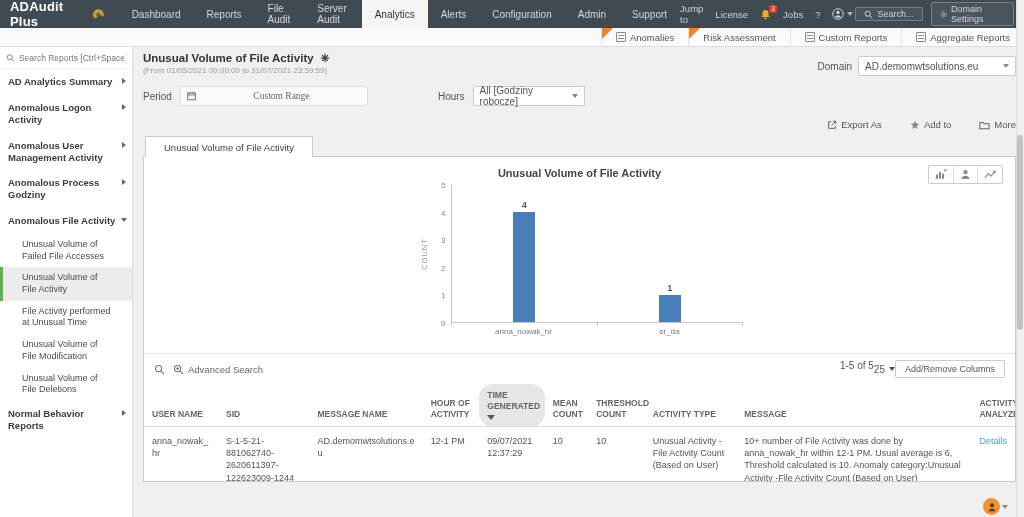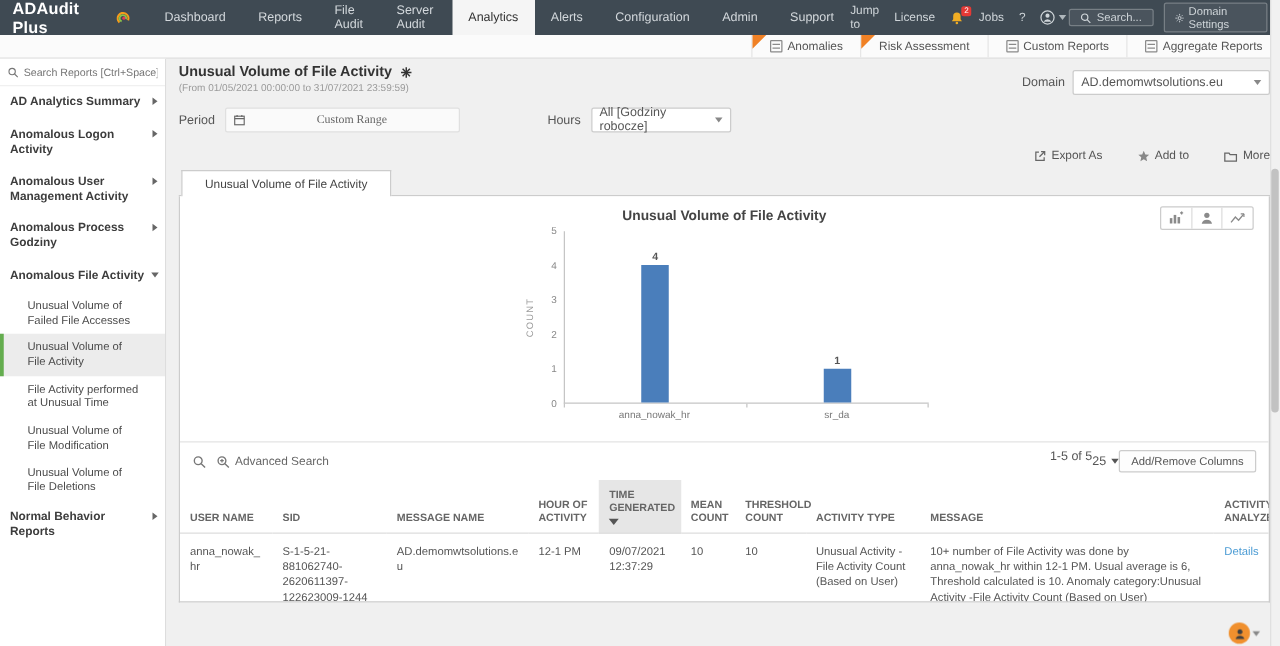--- a/index.html
+++ b/index.html
@@ -111,21 +111,21 @@
   .table-controls{display:flex;align-items:center;gap:8px;padding:6px 10px;}
   .adv-label{color:#666;}
   .tc-right{margin-left:auto;display:flex;gap:0;}
   .pag{color:#555;}
   .psize{display:flex;align-items:center;gap:4px;cursor:pointer;color:#555;}
   .addrem{border:1px solid #ccc;background:#fdfdfd;border-radius:2px;padding:3px 9px;font-size:9px;
     color:#555;cursor:pointer;font-family:"Liberation Sans",sans-serif;}
   table{width:100%;border-collapse:collapse;table-layout:fixed;font-size:9px;}
   thead th{text-align:left;vertical-align:bottom;color:#666;font-size:8.5px;font-weight:bold;
     padding:6px 8px;border-bottom:1px solid #ddd;line-height:1.3;cursor:pointer;}
-  thead th.sorted{background:#e6e6e6;}
+  thead th.sorted{background:#e6e6e6;border-radius:14px;}
   .sort-caret{display:block;margin-top:3px;width:0;height:0;border-left:4px solid transparent;
     border-right:4px solid transparent;border-top:5px solid #555;}
   tbody td{padding:8px 8px;vertical-align:top;border-bottom:1px solid #ededed;color:#555;
     line-height:1.35;overflow-wrap:anywhere;}
   a.details{color:#4a9bd4;cursor:pointer;text-decoration:none;}
 
   
   .vscroll{position:fixed;right:0;top:0;width:8px;height:517px;background:#f1f1f1;border-left:1px solid #e0e0e0;}
   .vthumb{position:absolute;right:1px;width:6px;top:135px;height:195px;background:#c2c2c2;border-radius:3px;}
   .chat-fab{position:fixed;right:16px;bottom:2px;display:flex;align-items:center;gap:2px;}

